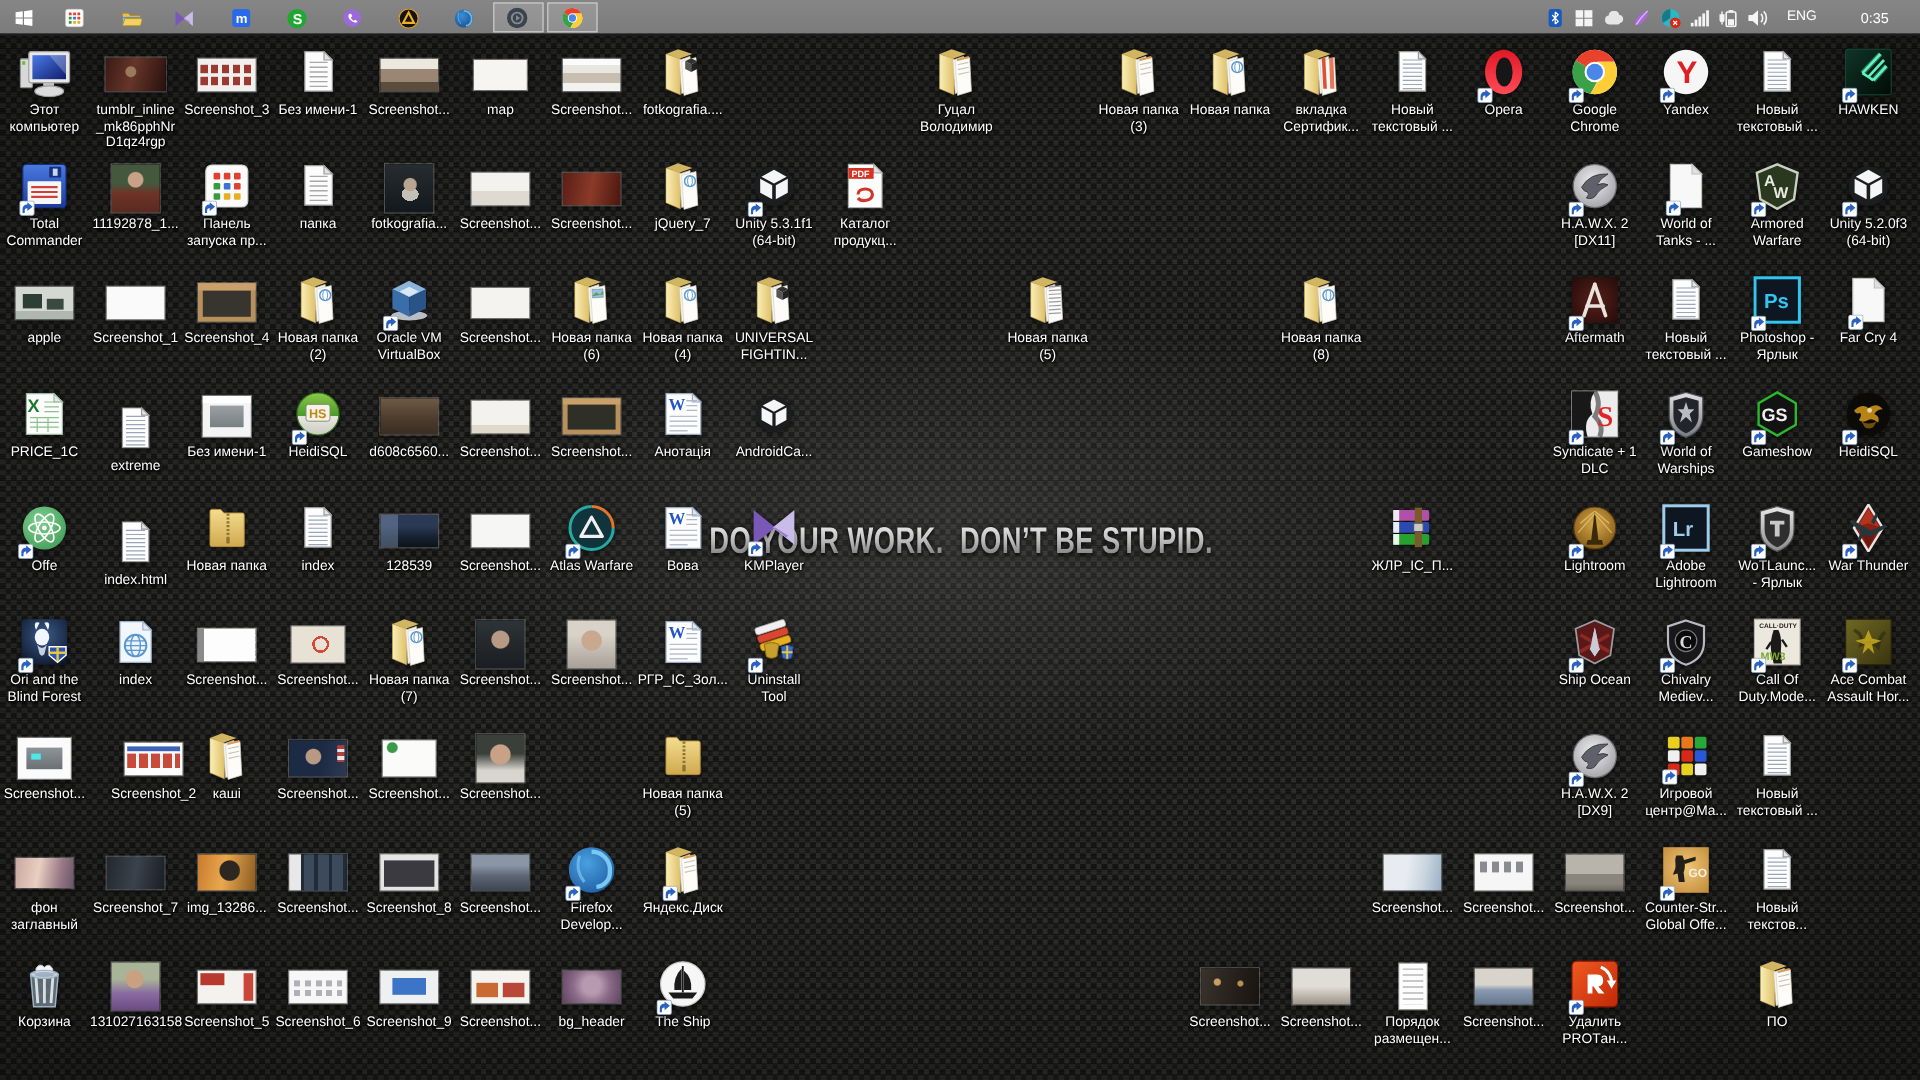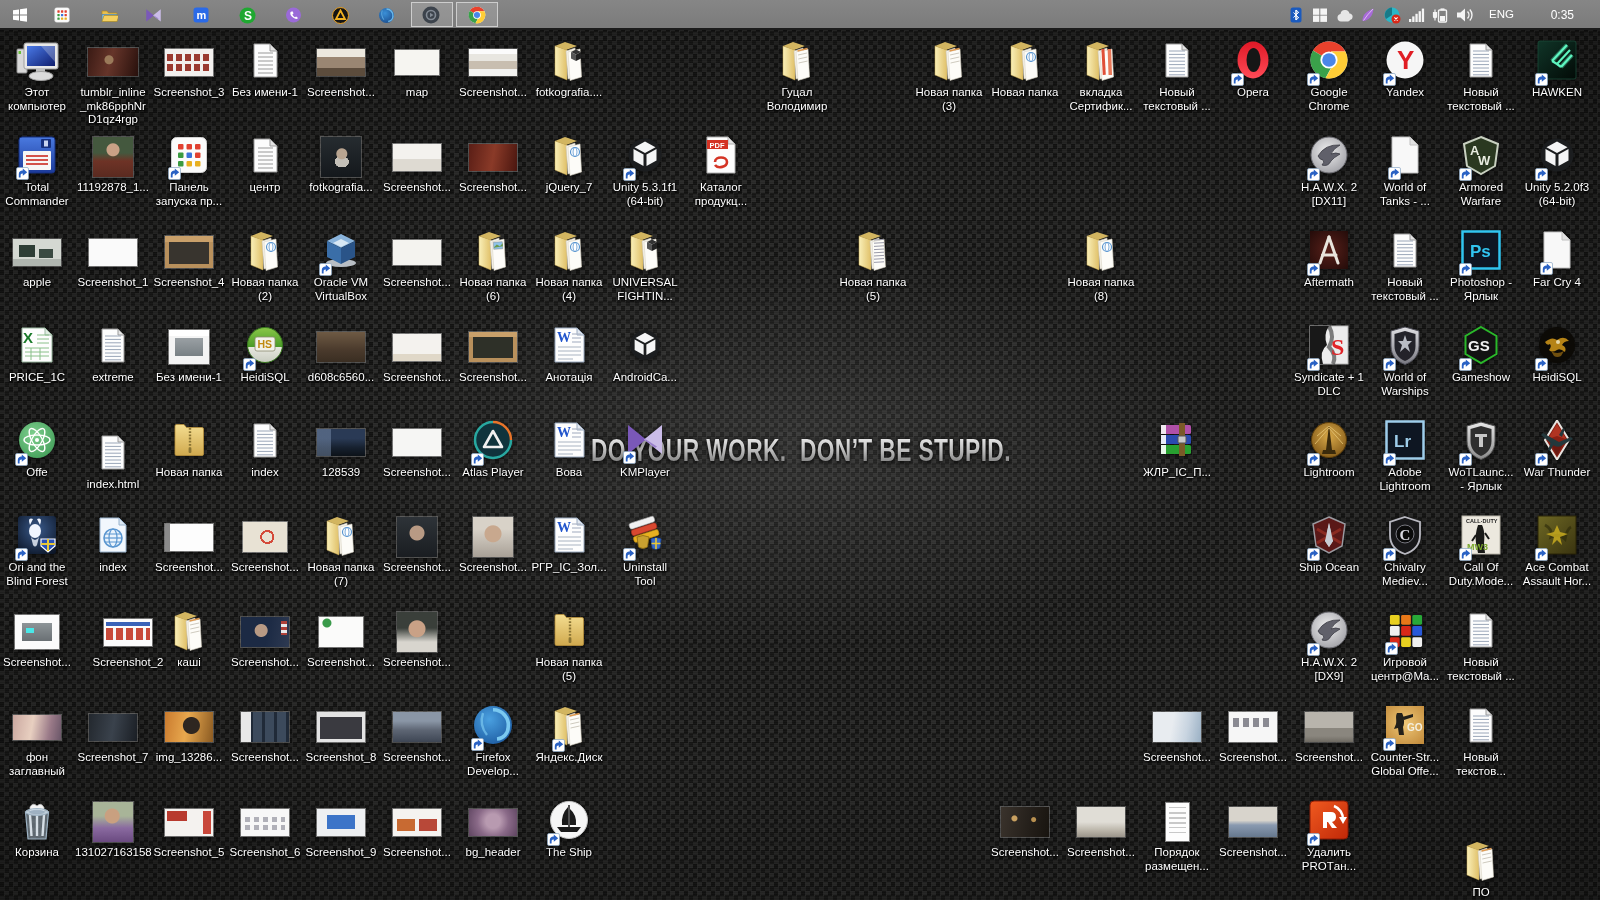--- a/index.html
+++ b/index.html
@@ -386,21 +386,21 @@
     <path d="M2 1 H18 L25 8 V34 H2 Z" fill="#fcfcfc" stroke="#9a9a9a" stroke-width="1"></path>
     <path d="M18 1 L18 8 L25 8 Z" fill="#e2e2e2" stroke="#9a9a9a" stroke-width="1"></path>
     <line x1="6" y1="10" x2="21" y2="10" stroke="#a8a8a8" stroke-width="1.2"></line>
           <line x1="6" y1="14" x2="21" y2="14" stroke="#a8a8a8" stroke-width="1.2"></line>
           <line x1="6" y1="18" x2="21" y2="18" stroke="#a8a8a8" stroke-width="1.2"></line>
           <line x1="6" y1="22" x2="21" y2="22" stroke="#a8a8a8" stroke-width="1.2"></line>
           <line x1="6" y1="26" x2="21" y2="26" stroke="#a8a8a8" stroke-width="1.2"></line>
           <line x1="6" y1="30" x2="21" y2="30" stroke="#a8a8a8" stroke-width="1.2"></line>
         </svg></div>
     </div>
-    <div class="t">центр</div>
+    <div class="t">папка</div>
   </div>
 <div class="ic" style="left:303px;top:135px">
     <div class="g">
       <div style="position:relative;display:inline-block">
         <div style="width:40px;height:40px;background:radial-gradient(circle at 52% 42%, #b8a490 0 5px, rgba(0,0,0,0) 6px),linear-gradient(180deg,#d8d4cc 0 0, rgba(0,0,0,0) 0),radial-gradient(ellipse 10px 8px at 52% 62%, #c4c0b8 0 70%, rgba(0,0,0,0) 71%),linear-gradient(180deg,#262c30,#14181c);box-shadow:0 0 0 1px rgba(255,255,255,.25)"></div>
       </div>
     </div>
     <div class="t">fotkografia...</div>
   </div>
 <div class="ic" style="left:379px;top:135px">
@@ -773,21 +773,21 @@
             <line x1="5" y1="21" x2="29" y2="21"></line>
       <line x1="5" y1="25" x2="29" y2="25"></line>
             <line x1="5" y1="29" x2="29" y2="29"></line>
       <line x1="11" y1="21" x2="11" y2="33"></line>
             <line x1="20" y1="21" x2="20" y2="33"></line>
     </g>
         </svg></div>
     </div>
     <div class="t">PRICE_1C</div>
   </div>
-<div class="ic" style="left:75px;top:325px">
+<div class="ic" style="left:75px;top:337px">
     <div class="g">
       <div style="position:relative;display:inline-block"><svg width="26" height="35" viewBox="0 0 26 35">
     <path d="M2 1 H18 L24 7 V34 H2 Z" fill="#fdfdfd" stroke="#9a9a9a" stroke-width="1"></path>
     <path d="M18 1 L18 7 L24 7 Z" fill="#e4e4e4" stroke="#9a9a9a" stroke-width="1"></path>
     <line x1="5" y1="8.0" x2="21" y2="8.0" stroke="#9aa6b8" stroke-width="1"></line>
           <line x1="5" y1="11.4" x2="21" y2="11.4" stroke="#9aa6b8" stroke-width="1"></line>
           <line x1="5" y1="14.8" x2="21" y2="14.8" stroke="#9aa6b8" stroke-width="1"></line>
           <line x1="5" y1="18.2" x2="21" y2="18.2" stroke="#9aa6b8" stroke-width="1"></line>
           <line x1="5" y1="21.6" x2="21" y2="21.6" stroke="#9aa6b8" stroke-width="1"></line>
           <line x1="5" y1="25.0" x2="21" y2="25.0" stroke="#9aa6b8" stroke-width="1"></line>
@@ -1036,21 +1036,21 @@
       <div style="position:relative;display:inline-block"><svg width="40" height="40" viewBox="0 0 40 40">
     <circle cx="20" cy="20" r="18" fill="#10333c"></circle>
     <path d="M20 2 A18 18 0 0 1 38 20" fill="none" stroke="#e8742a" stroke-width="2.5"></path>
     <path d="M38 20 A18 18 0 1 1 20 2" fill="none" stroke="#28a8a0" stroke-width="2.5"></path>
     <path d="M20 11 L29 27 L11 27 Z" fill="none" stroke="#f0f0f0" stroke-width="2.6" stroke-linejoin="round"></path>
         </svg><div style="position:absolute;left:-2px;bottom:-1px;width:13px;height:13px"><svg width="13" height="13" viewBox="0 0 13 13">
             <rect x="0.5" y="0.5" width="12" height="12" rx="1.5" fill="#fff" stroke="#8aa6c4" stroke-width="0.7"></rect>
             <path d="M2.8 10.6 L2.8 7 C2.8 4.6 4.8 3.2 6.8 3.5 L6.8 1.6 L11.2 5.2 L6.8 8.8 L6.8 6.6 C5.2 6.4 4.6 7.2 4.6 8.8 L4.6 10.6 Z" fill="#2a62c4"></path>
           </svg></div></div>
     </div>
-    <div class="t">Atlas Player</div>
+    <div class="t">Atlas Warfare</div>
   </div>
 <div class="ic" style="left:531px;top:420px">
     <div class="g">
       <div style="position:relative;display:inline-block"><svg width="33" height="36" viewBox="0 0 33 36">
     <path d="M2 1 H24 L31 8 V35 H2 Z" fill="#fdfdfd" stroke="#9aaac0" stroke-width="1"></path>
     <path d="M24 1 L24 8 L31 8 Z" fill="#e2e8f0" stroke="#9aaac0" stroke-width="1"></path>
     <rect x="4" y="4" width="13" height="13" fill="#fff"></rect>
     <text x="4" y="15" font-family="Liberation Serif" font-weight="bold" font-size="14" fill="#2255cc">W</text>
     <line x1="19" y1="7" x2="28" y2="7" stroke="#b0b8c8" stroke-width="1.2"></line>
     <line x1="19" y1="11" x2="28" y2="11" stroke="#b0b8c8" stroke-width="1.2"></line>
@@ -1761,21 +1761,21 @@
     <path d="M14 28 V12 H22 Q27 12 27 17 Q27 21 23 22 L28 28 H23 L19 22 H18 V28 Z" fill="#fff"></path>
     <path d="M25 6 A14 14 0 0 1 34 20" fill="none" stroke="#fff" stroke-width="2.5"></path>
     <polygon points="34,24 30,17 38,17" fill="#fff"></polygon>
         </svg><div style="position:absolute;left:-2px;bottom:-1px;width:13px;height:13px"><svg width="13" height="13" viewBox="0 0 13 13">
             <rect x="0.5" y="0.5" width="12" height="12" rx="1.5" fill="#fff" stroke="#8aa6c4" stroke-width="0.7"></rect>
             <path d="M2.8 10.6 L2.8 7 C2.8 4.6 4.8 3.2 6.8 3.5 L6.8 1.6 L11.2 5.2 L6.8 8.8 L6.8 6.6 C5.2 6.4 4.6 7.2 4.6 8.8 L4.6 10.6 Z" fill="#2a62c4"></path>
           </svg></div></div>
     </div>
     <div class="t">Удалить<br>PROTан...</div>
   </div>
-<div class="ic" style="left:1443px;top:840px">
+<div class="ic" style="left:1443px;top:800px">
     <div class="g">
       <div style="position:relative;display:inline-block"><svg width="30" height="41" viewBox="0 0 30 41">
     <defs>
             <linearGradient id="fy" x1="0" y1="0" x2="1" y2="0">
       <stop offset="0" stop-color="#f9efb8"></stop>
               <stop offset="1" stop-color="#e0c068"></stop>
             </linearGradient>
           </defs>
     <polygon points="1,6 11,2 23,6 12,10" fill="#d2b560"></polygon>
     <polygon points="1,6 13,10 13,40 1,35" fill="url(#fy)" stroke="#c8a850" stroke-width="0.5"></polygon>

